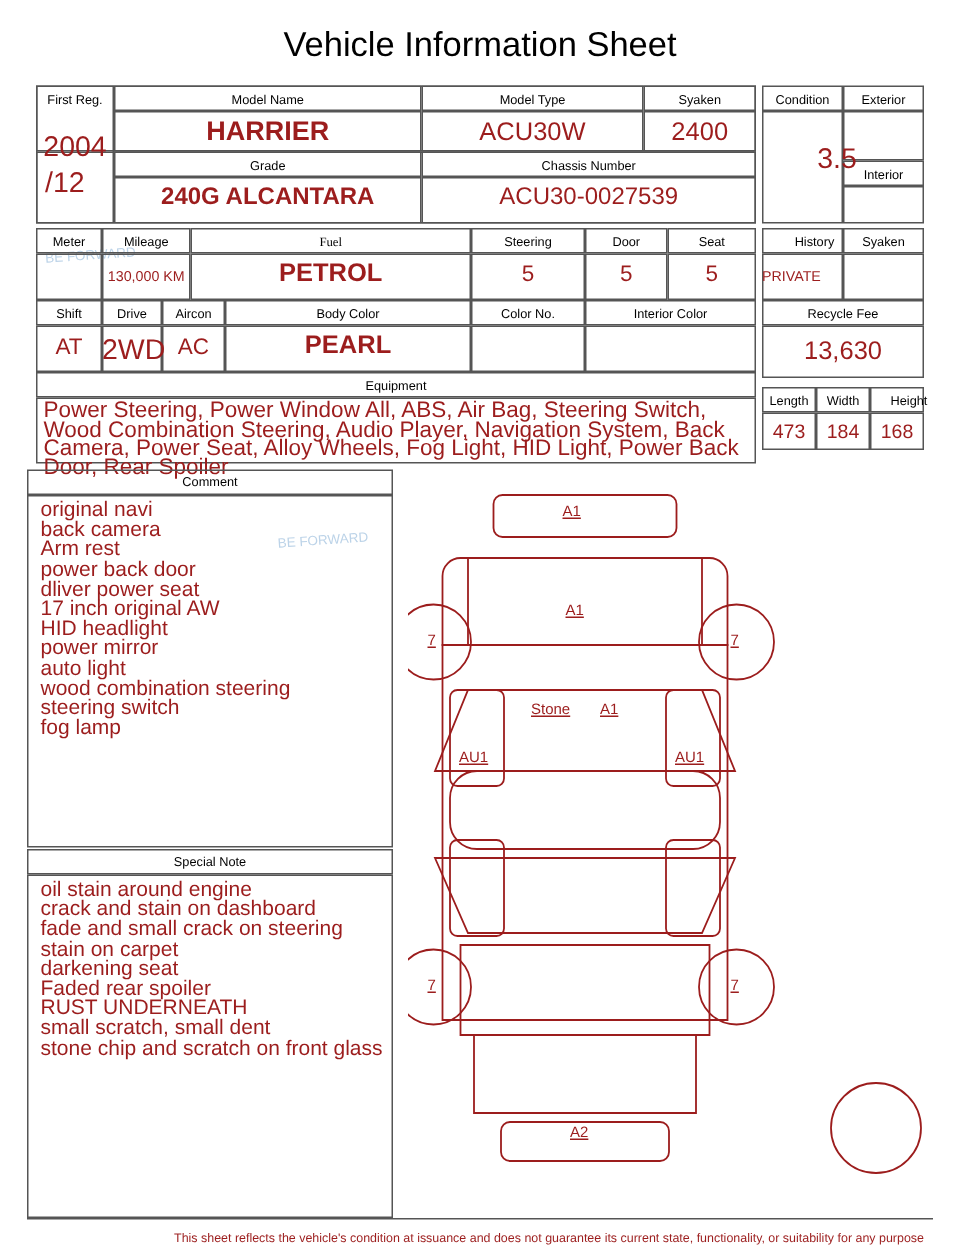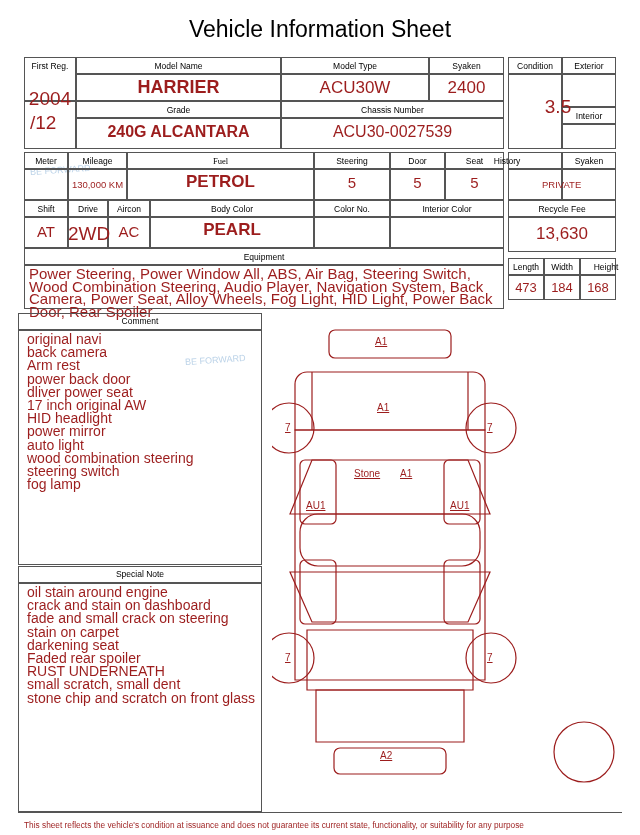--- a/index.html
+++ b/index.html
@@ -69,21 +69,21 @@
     font-size: 15px;
     line-height: 12.6px;
     color: #9c1d1d;
   }
   .footer {
     position: absolute;
     left: 24px; top: 820px;
     width: 592px;
     font-size: 8.3px;
     color: #9c1d1d;
-    text-align: left;
+    text-align: right;
   }
   
   .wm {
     position: absolute;
     font-size: 9px;
     color: #bcd3e8;
     transform: rotate(-4deg);
     pointer-events: none;
   }
   
@@ -170,23 +170,23 @@
   <div class="val xsm" style="left:68px; top:179px; width:59px;">130,000 KM</div>
   <div class="val" style="left:127px; top:172px; width:187px; font-size:17px; font-weight:bold;">PETROL</div>
   <div class="val" style="left:314px; top:174px; width:76px; font-size:15px;">5</div>
   <div class="val" style="left:390px; top:174px; width:55px; font-size:15px;">5</div>
   <div class="val" style="left:445px; top:174px; width:59px; font-size:15px;">5</div>
 
   <div class="bx" style="left:508px; top:152px; width:54px; height:17px;"></div>
   <div class="bx" style="left:562px; top:152px; width:54px; height:17px;"></div>
   <div class="bx" style="left:508px; top:169px; width:54px; height:31px;"></div>
   <div class="bx" style="left:562px; top:169px; width:54px; height:31px;"></div>
-  <div class="lbl" style="left:480px; top:155px; width:54px;">History</div>
+  <div class="lbl" style="left:516px; top:155px; width:54px;">History</div>
   <div class="lbl" style="left:562px; top:155px; width:54px;">Syaken</div>
-  <div class="val xsm" style="left:508px; top:179px; width:36px;padding-left:34px;">PRIVATE</div>
+  <div class="val xsm" style="left:508px; top:179px; width:36px;">PRIVATE</div>
 
   <div class="bx" style="left:24px; top:200px; width:44px; height:17px;"></div>
   <div class="bx" style="left:68px; top:200px; width:40px; height:17px;"></div>
   <div class="bx" style="left:108px; top:200px; width:42px; height:17px;"></div>
   <div class="bx" style="left:150px; top:200px; width:164px; height:17px;"></div>
   <div class="bx" style="left:314px; top:200px; width:76px; height:17px;"></div>
   <div class="bx" style="left:390px; top:200px; width:114px; height:17px;"></div>
   <div class="bx" style="left:24px; top:217px; width:44px; height:31px;"></div>
   <div class="bx" style="left:68px; top:217px; width:40px; height:31px;"></div>
   <div class="bx" style="left:108px; top:217px; width:42px; height:31px;"></div>

